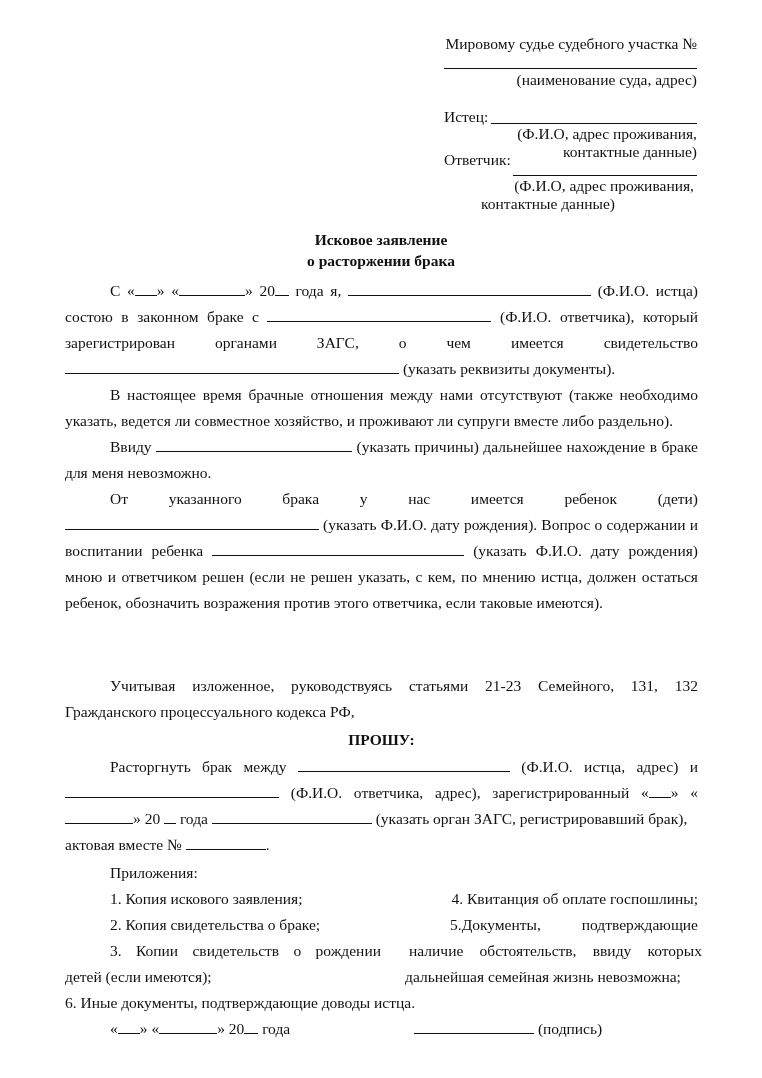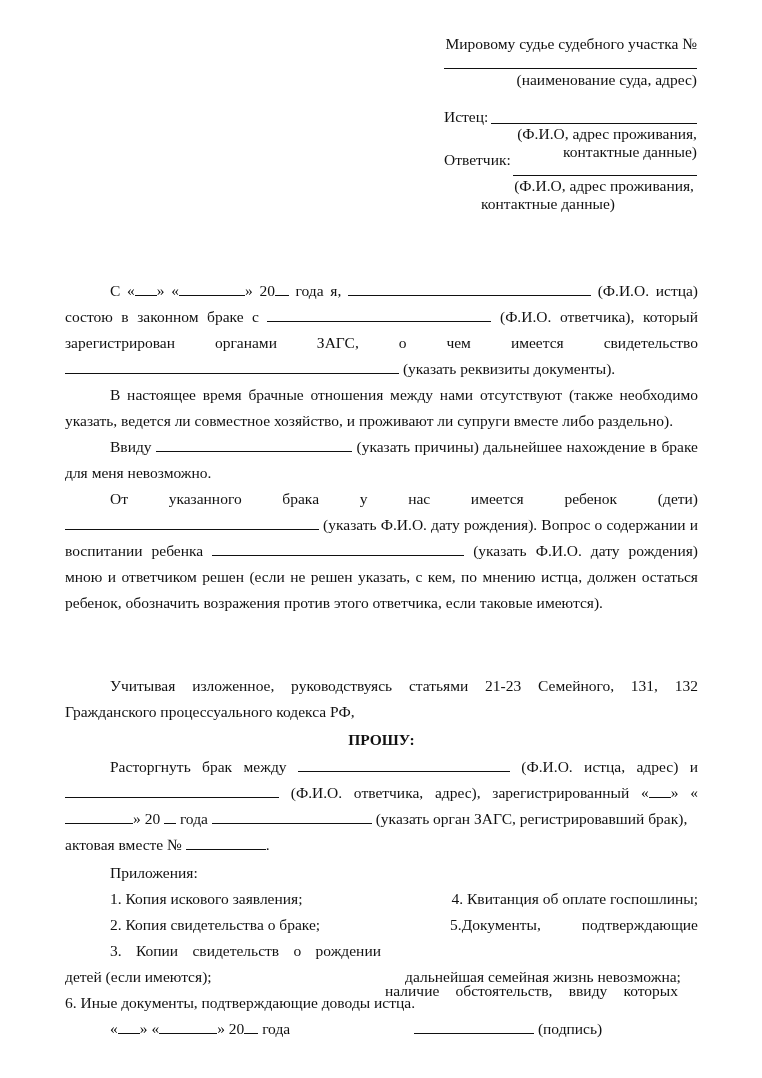--- a/index.html
+++ b/index.html
@@ -49,20 +49,24 @@
   <div class="hdr" style="top:124px; line-height:20px;">(Ф.И.О, адрес проживания,</div>
   <div class="hdr" style="top:142px; line-height:20px;">контактные данные)</div>
 
   <div style="position:absolute; left:444px; top:150px; line-height:20px; white-space:nowrap;">
     <span>Ответчик:</span>
   </div>
   <div class="hdr-line" style="left:513px; width:184px; top:175px;"></div>
   <div class="hdr" style="top:176px; line-height:20px; right:68px;">(Ф.И.О, адрес проживания,</div>
   <div style="position:absolute; left:481px; top:194px; line-height:20px; white-space:nowrap;">контактные данные)</div>
 
+  <div class="title" style="top:229px;">
+    <div>Исковое заявление</div>
+    <div>о расторжении брака</div>
+  </div>
 
   <div class="body-text" style="top:278px;">
     <p class="para">
       <span>С «</span><span class="blank" style="width:22px"></span><span>» «</span><span class="blank" style="width:66px"></span><span>» 20</span><span class="blank" style="width:14px"></span><span> года я, </span><span class="blank" style="width:243px"></span><span> (Ф.И.О. истца) состою в законном браке с </span><span class="blank" style="width:224px"></span><span> (Ф.И.О. ответчика), который зарегистрирован органами ЗАГС, о чем имеется свидетельство</span>
       <span class="blank" style="width:334px"></span><span> (указать реквизиты документы).</span>
     </p>
   </div>
 
   <div class="body-text" style="top:434px;">
     <p class="para"><span>Ввиду </span><span class="blank" style="width:196px"></span><span> (указать причины) дальнейшее нахождение в браке для меня невозможно.</span></p>
@@ -101,21 +105,21 @@
     <span style="position:absolute; left:45px;">1. Копия искового заявления;</span>
     <span style="position:absolute; right:0;">4. Квитанция об оплате госпошлины;</span>
   </div>
   <div class="row" style="top:912px;">
     <span style="position:absolute; left:45px;">2. Копия свидетельства о браке;</span>
     <span style="position:absolute; left:385px;">5.Документы,</span>
     <span style="position:absolute; right:0;">подтверждающие</span>
   </div>
   <div class="row" style="top:938px;">
     <span style="position:absolute; left:45px; width:271px; text-align:justify; text-align-last:justify;">3. Копии свидетельств о рождении</span>
-    <span style="position:absolute; left:320px; width:293px; text-align:justify; text-align-last:justify;margin-top:40px;">наличие обстоятельств, ввиду которых</span>
+    <span style="position:absolute; left:344px; width:293px; text-align:justify; text-align-last:justify;">наличие обстоятельств, ввиду которых</span>
   </div>
   <div class="row" style="top:964px;">
     <span style="position:absolute; left:0;">детей (если имеются);</span>
     <span style="position:absolute; left:340px;">дальнейшая семейная жизнь невозможна;</span>
   </div>
   <div class="row" style="top:990px;">
     <span style="position:absolute; left:0;">6. Иные документы, подтверждающие доводы истца.</span>
   </div>
 
   <div class="row" style="top:1016px;">

